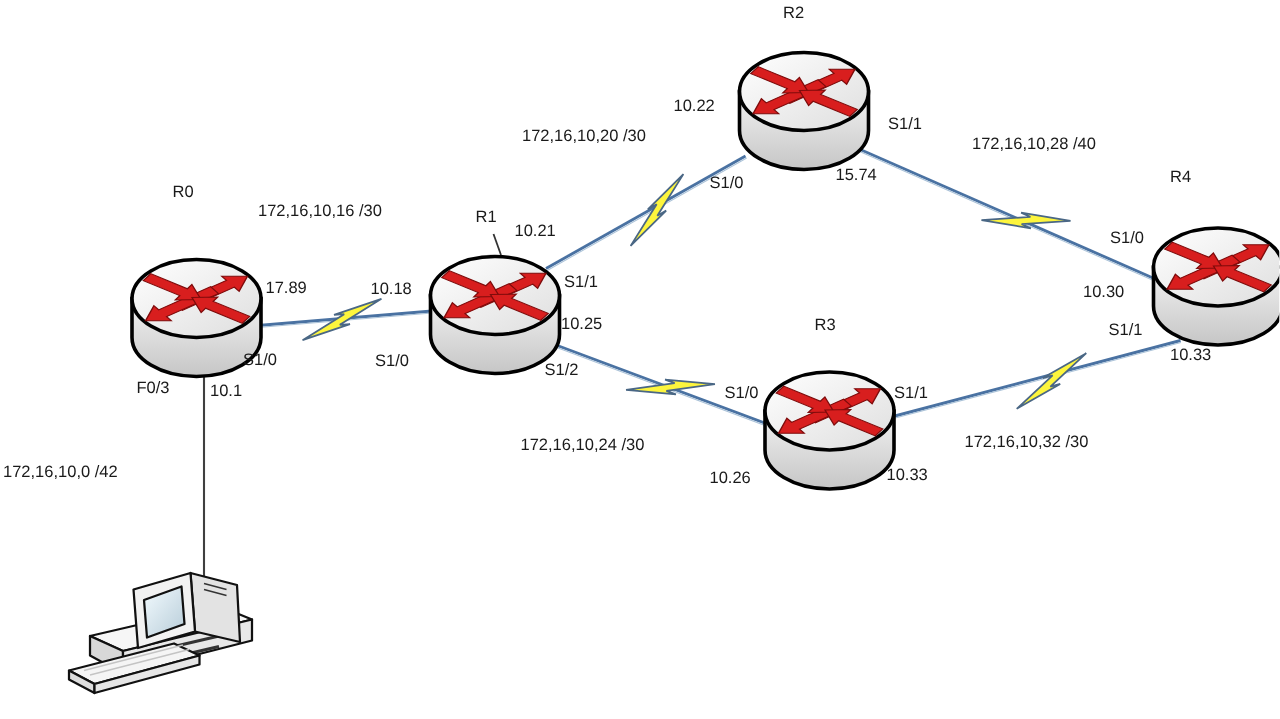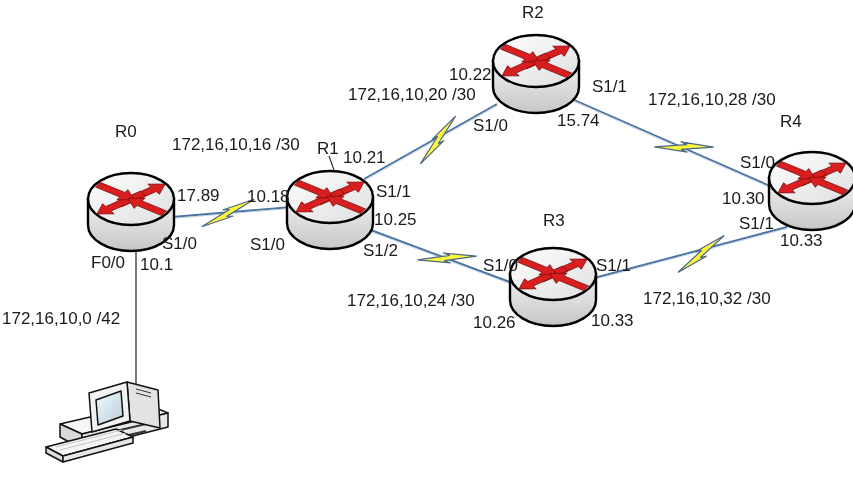--- a/index.html
+++ b/index.html
@@ -2,21 +2,21 @@
 <html><head>
 <meta charset="utf-8">
 <style>
   html,body{margin:0;padding:0;background:#fff;}
   #canvas{
     position:relative;width:853px;height:479px;background:#ffffff;
     font-family:"Liberation Sans", sans-serif;overflow:hidden;
   }
   #net-svg{position:absolute;left:0;top:0;}
   .lbl{
-    position:absolute;font-size:17px;line-height:1.05;color:#1a1a1a;
+    position:absolute;font-size:11px;line-height:1.05;color:#1a1a1a;
     white-space:nowrap;letter-spacing:0;
   }
   .link-line{stroke:#4a72a2;stroke-width:1.9;fill:none;}
   .link-hi{stroke:#aac2d8;stroke-width:0.7;fill:none;}
   .bolt{fill:#fdf53d;stroke:#4a6785;stroke-width:1.4;}
   .lan-line{stroke:#3f3f3f;stroke-width:1.4;fill:none;}
   .tick{stroke:#333;stroke-width:1.2;fill:none;}
   .router-outline{stroke:#000;stroke-width:2.4;}
   .arrow{fill:#d81e1e;stroke:#7e0b0b;stroke-width:1;}
   .pc-stroke{stroke:#111;stroke-width:1.5;stroke-linejoin:round;}
@@ -129,37 +129,37 @@
   <div class="lbl" style="left:522px;top:4px">R2</div>
   <div class="lbl" style="left:543px;top:212px">R3</div>
   <div class="lbl" style="left:780px;top:113px">R4</div>
 
   <div class="lbl" style="left:172px;top:136px">172,16,10,16 /30</div>
   <div class="lbl" style="left:177px;top:187px">17.89</div>
   <div class="lbl" style="left:247px;top:188px">10.18</div>
   <div class="lbl" style="left:162px;top:235px">S1/0</div>
   <div class="lbl" style="left:250px;top:236px">S1/0</div>
 
-  <div class="lbl" style="left:91px;top:254px">F0/0</div>
+  <div class="lbl" style="left:91px;top:254px">F0/3</div>
   <div class="lbl" style="left:140px;top:256px">10.1</div>
   <div class="lbl" style="left:2px;top:310px">172,16,10,0 /42</div>
 
   <div class="lbl" style="left:348px;top:86px">172,16,10,20 /30</div>
   <div class="lbl" style="left:343px;top:149px">10.21</div>
   <div class="lbl" style="left:376px;top:183px">S1/1</div>
   <div class="lbl" style="left:449px;top:66px">10.22</div>
   <div class="lbl" style="left:473px;top:117px">S1/0</div>
 
   <div class="lbl" style="left:347px;top:292px">172,16,10,24 /30</div>
   <div class="lbl" style="left:374px;top:211px">10.25</div>
   <div class="lbl" style="left:363px;top:242px">S1/2</div>
   <div class="lbl" style="left:483px;top:257px">S1/0</div>
   <div class="lbl" style="left:473px;top:314px">10.26</div>
 
-  <div class="lbl" style="left:648px;top:91px">172,16,10,28 /30</div>
+  <div class="lbl" style="left:648px;top:91px">172,16,10,28 /40</div>
   <div class="lbl" style="left:592px;top:78px">S1/1</div>
   <div class="lbl" style="left:557px;top:112px">15.74</div>
   <div class="lbl" style="left:740px;top:154px">S1/0</div>
   <div class="lbl" style="left:722px;top:190px">10.30</div>
 
   <div class="lbl" style="left:643px;top:290px">172,16,10,32 /30</div>
   <div class="lbl" style="left:596px;top:257px">S1/1</div>
   <div class="lbl" style="left:591px;top:312px">10.33</div>
   <div class="lbl" style="left:739px;top:215px">S1/1</div>
   <div class="lbl" style="left:780px;top:232px">10.33</div>

